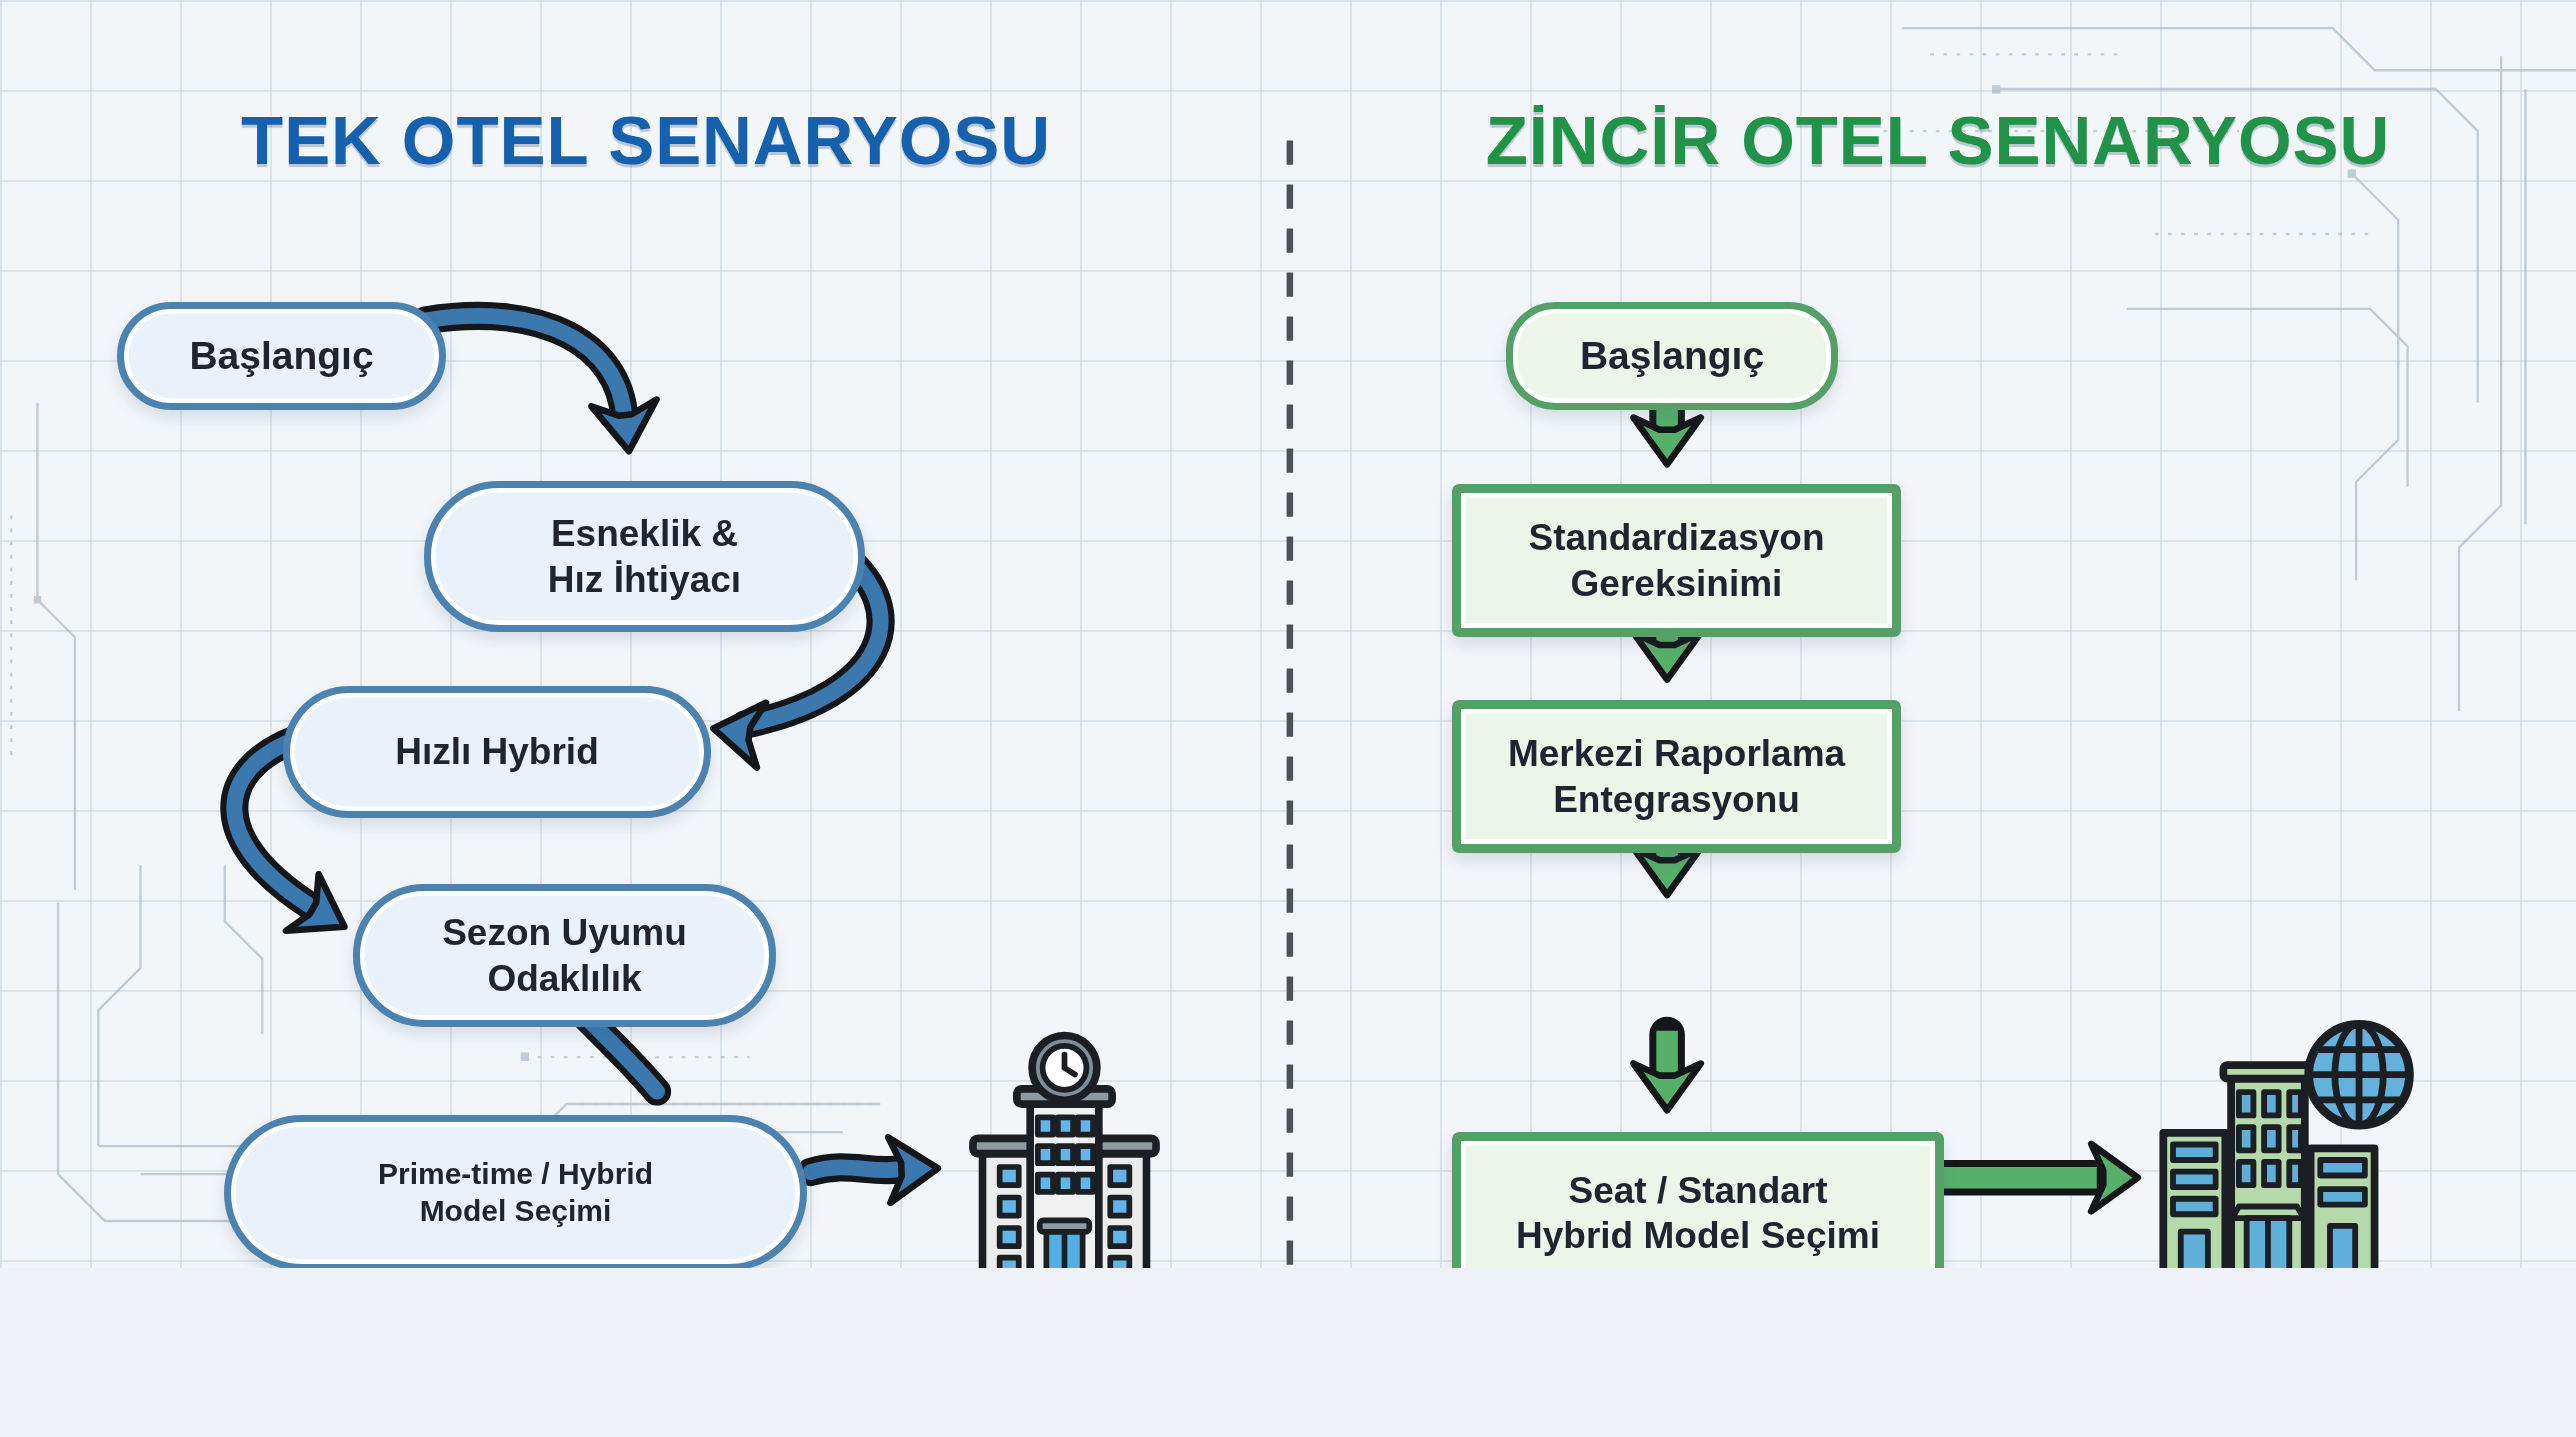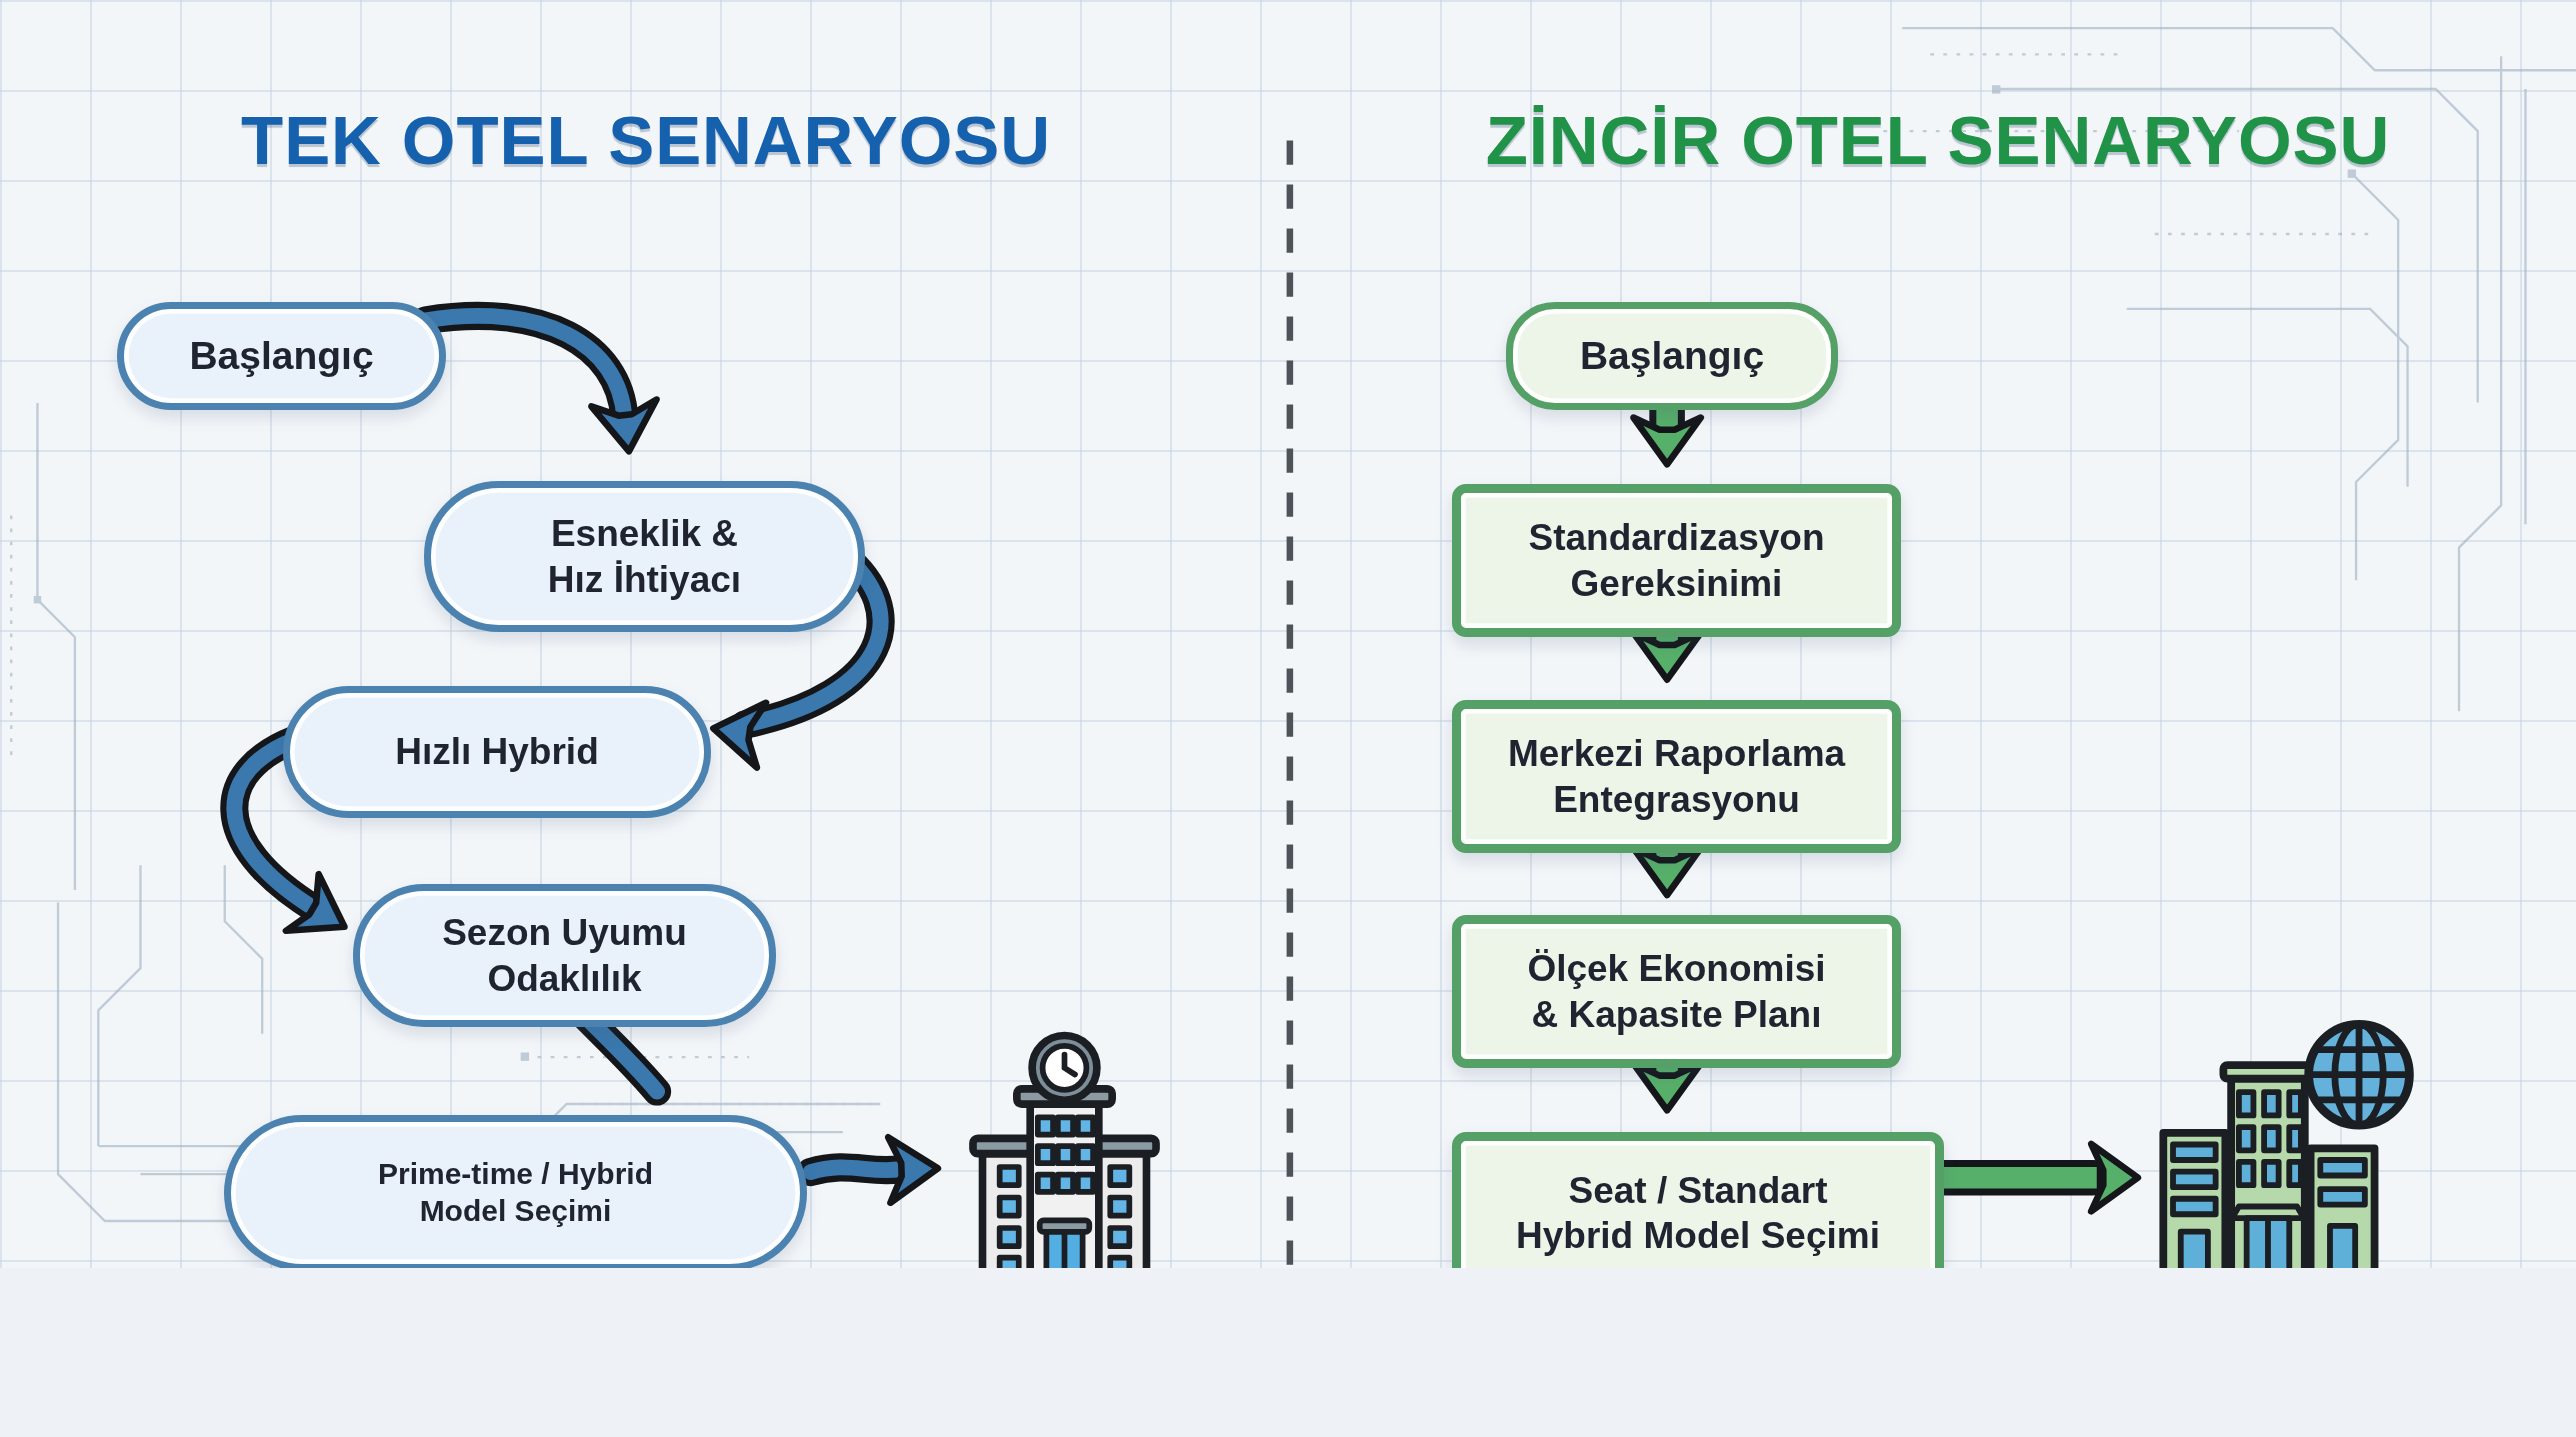--- a/index.html
+++ b/index.html
@@ -48,21 +48,21 @@
     border:7.5px solid var(--blue-border);
   }
   .pill-green{
     background:var(--green-fill);
     border:7.5px solid var(--green-border);
     border-radius:49px;
   }
   .rect-green{
     background:var(--green-fill);
     border:9.4px solid var(--green-border);
-    border-radius:14px;
+    border-radius:7px;
   }
 
   .shaft-outline{stroke:#14161a;fill:none;stroke-linecap:round;}
   .shaft-blue{stroke:var(--blue-arrow);fill:none;stroke-linecap:round;}
   .shaft-green{stroke:var(--green-arrow);fill:none;stroke-linecap:butt;}
   .head-blue{fill:var(--blue-arrow);stroke:#14161a;stroke-width:7;stroke-linejoin:round;}
   .head-green{fill:var(--green-arrow);stroke:#14161a;stroke-width:7;stroke-linejoin:round;}
   .divider-line{stroke:var(--divider);stroke-width:7;stroke-dasharray:26 21;fill:none;}
 
   .building{position:absolute;z-index:3;}
@@ -187,24 +187,20 @@
   <div class="node pill-green" style="left:1506px;top:283px;width:318px;height:94px;font-size:39px;">
     <span class="node-label">Başlangıç</span>
   </div>
   <div class="node rect-green" style="left:1452px;top:465px;width:431px;height:135px;font-size:37px;">
     <span class="node-label">Standardizasyon
 Gereksinimi</span>
   </div>
   <div class="node rect-green" style="left:1452px;top:681px;width:431px;height:135px;font-size:37px;">
     <span class="node-label">Merkezi Raporlama
 Entegrasyonu</span>
-  </div>
-  <div class="node rect-green" style="left:1452px;top:896px;width:431px;height:135px;font-size:37px;">
-    <span class="node-label">Ölçek Ekonomisi
-&amp; Kapasite Planı</span>
   </div>
   <div class="node rect-green" style="left:1452px;top:1113px;width:474px;height:144px;font-size:37px;">
     <span class="node-label">Seat / Standart
 Hybrid Model Seçimi</span>
   </div>
 
   <div class="building" style="left:950px;top:1024px;">
     <svg width="229" height="286" viewBox="0 0 240 300">
       <rect class="b-stroke" x="14" y="272" width="212" height="18" rx="5" fill="#8b9aa3"></rect>
       <rect class="b-stroke" x="34" y="136" width="56" height="140" fill="#ececec"></rect>

